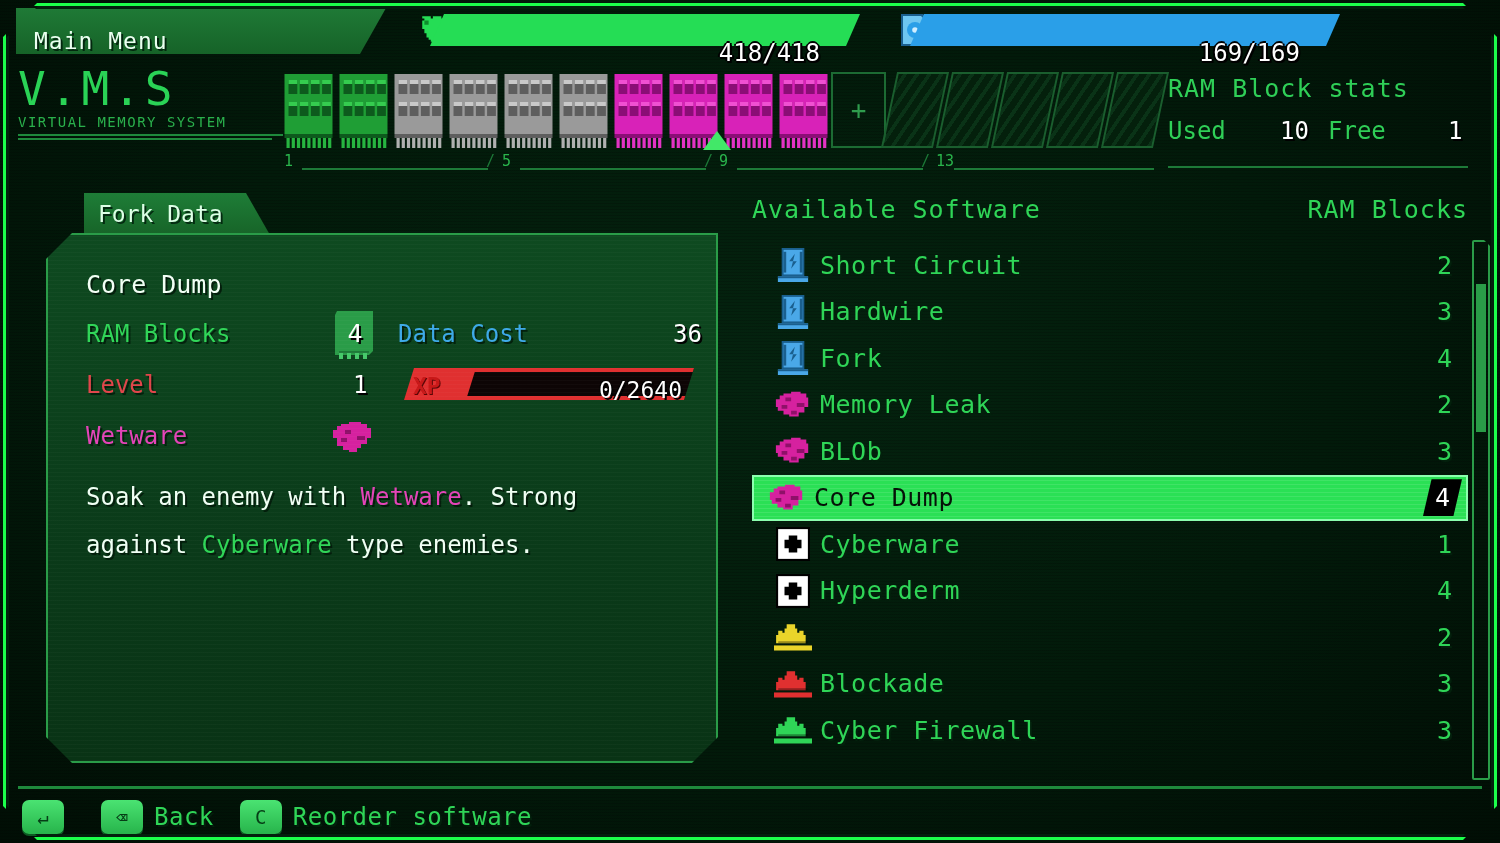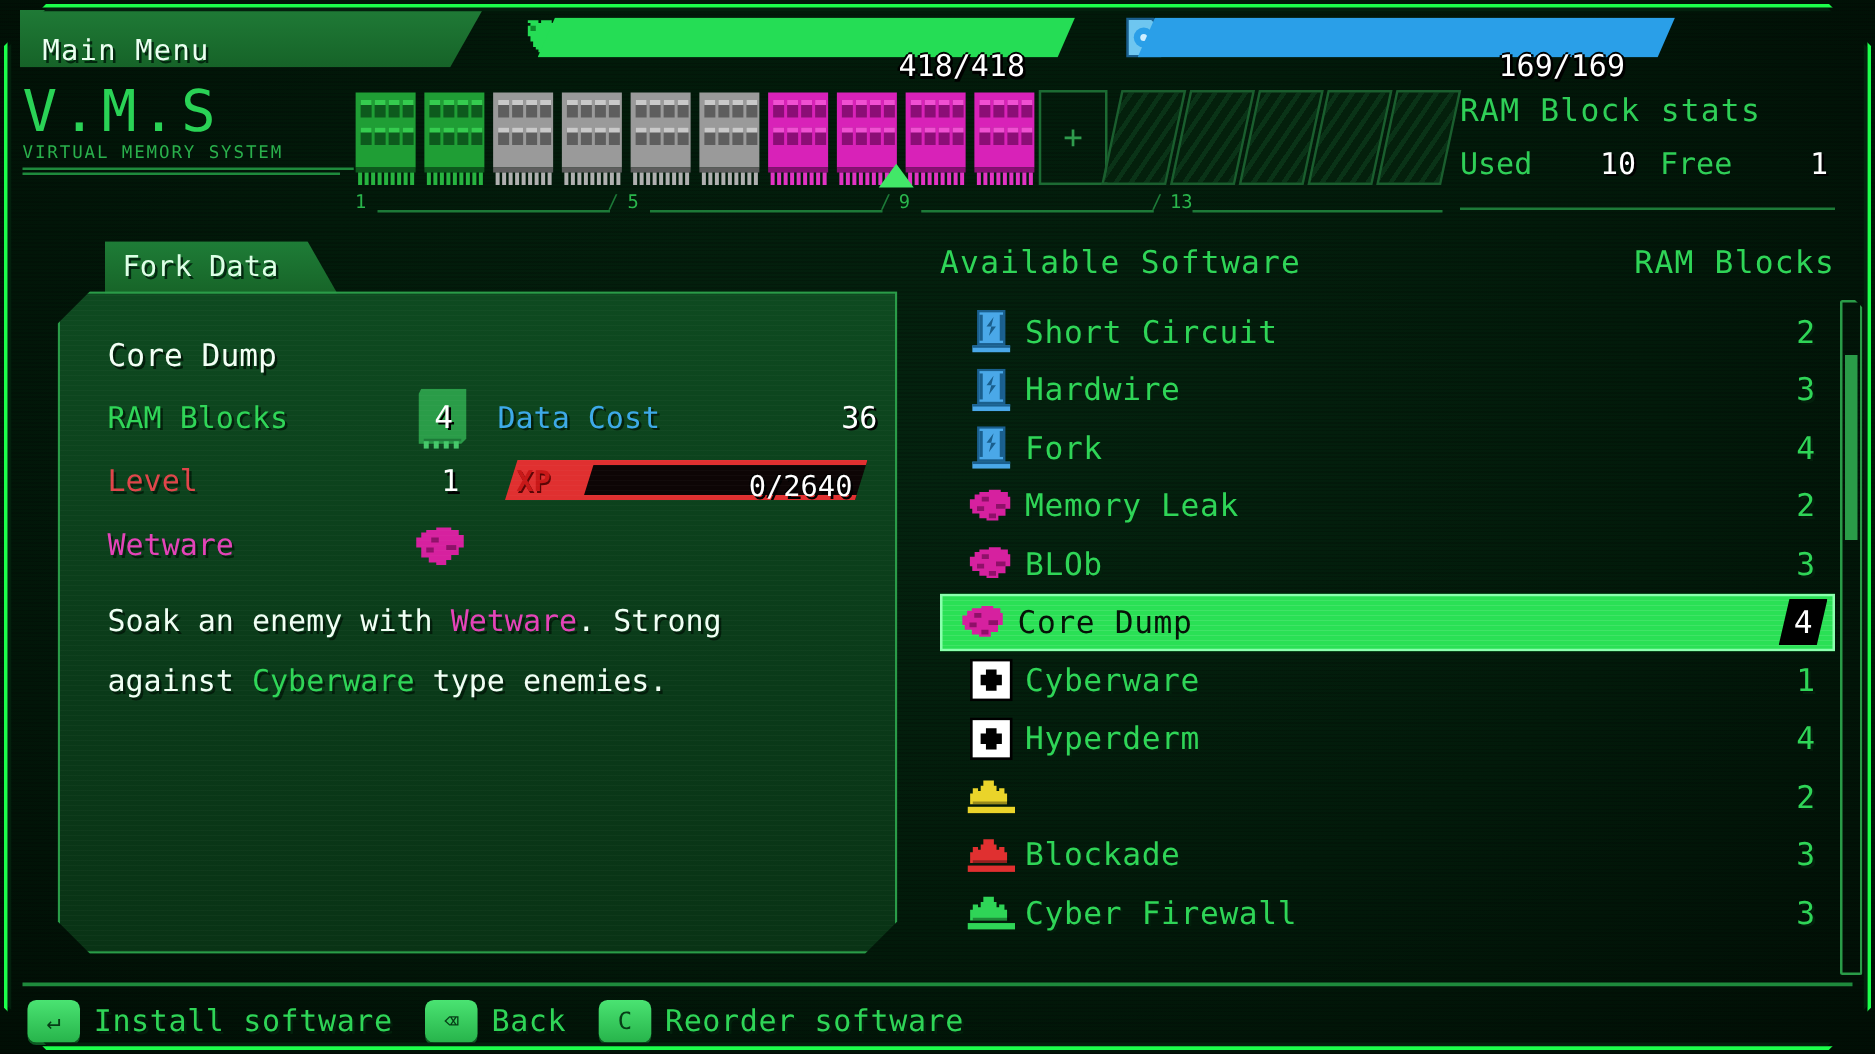--- a/index.html
+++ b/index.html
@@ -745,21 +745,20 @@
     </div>
 
   <div id="scroll">
     <div id="scrollThumb"></div>
   </div>
 
   <div id="bottomRule"></div>
   <div id="bottombar">
       <div class="hint">
         <div class="key">↵</div>
-        <div class="txt">Install software</div>
       </div>
       <div class="hint">
         <div class="key">⌫</div>
         <div class="txt">Back</div>
       </div>
       <div class="hint">
         <div class="key">C</div>
         <div class="txt">Reorder software</div>
       </div>
     </div>

